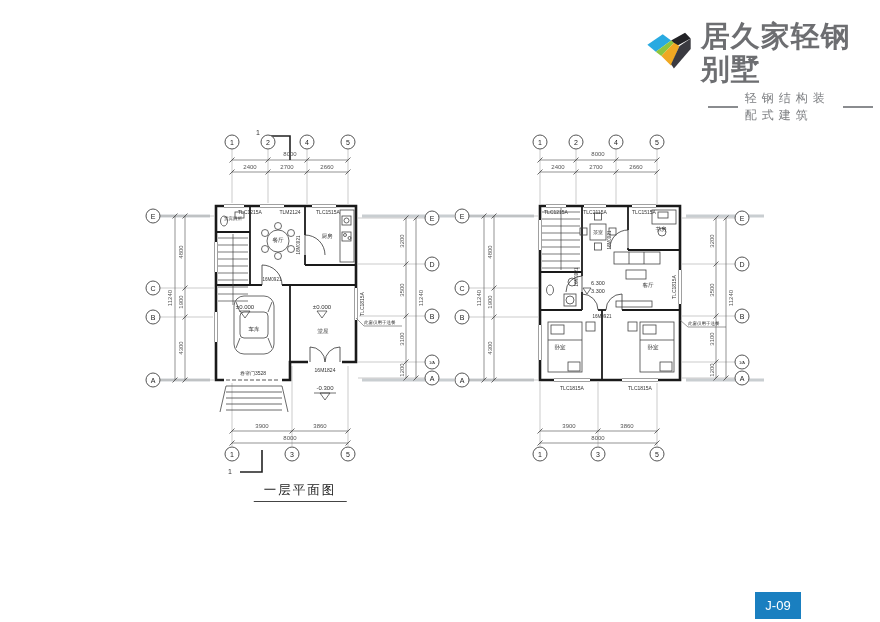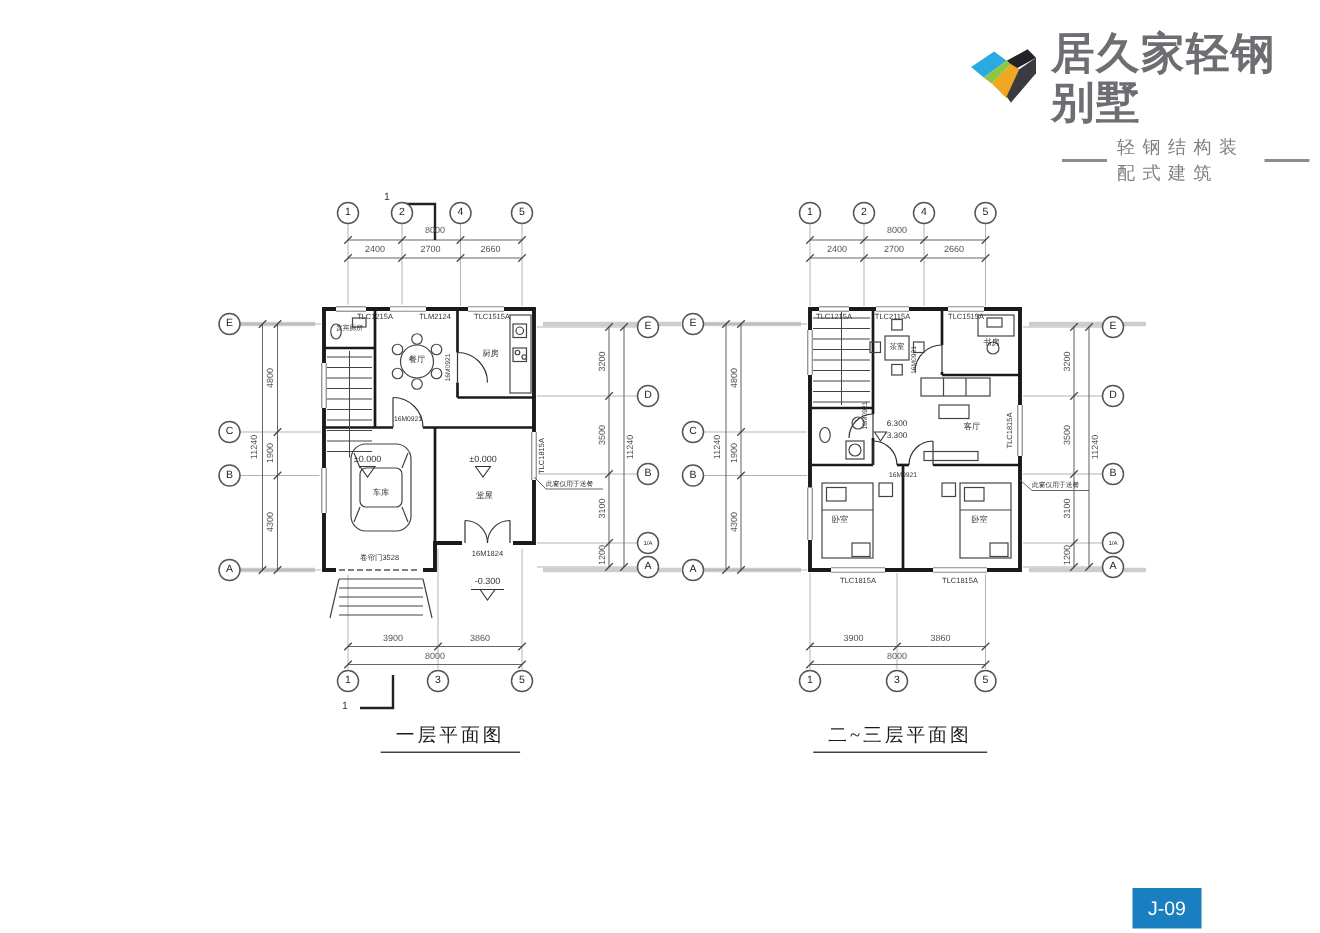--- a/index.html
+++ b/index.html
@@ -495,16 +495,15 @@
   <span class="t f5" style="left:148px;top:112px;">茶室</span>
   <span class="t f55" style="left:211px;top:110px;">书房</span>
   <span class="t f55" style="left:198px;top:166px;">客厅</span>
   <span class="t f55" style="left:110px;top:228px;">卧室</span>
   <span class="t f55" style="left:203px;top:228px;">卧室</span>
 
   <span class="t f55" style="left:148px;top:164px;">6.300</span>
   <span class="t f55" style="left:148px;top:172px;">3.300</span>
   <span class="tl f4" style="left:238px;top:204px;">此窗仅用于送餐</span>
 
-  <div class="plan-title" style="left:150px;top:362px;">二~三层平面图</div>
 </div>
 
 <div class="badge">J-09</div>
 
 </body></html>

